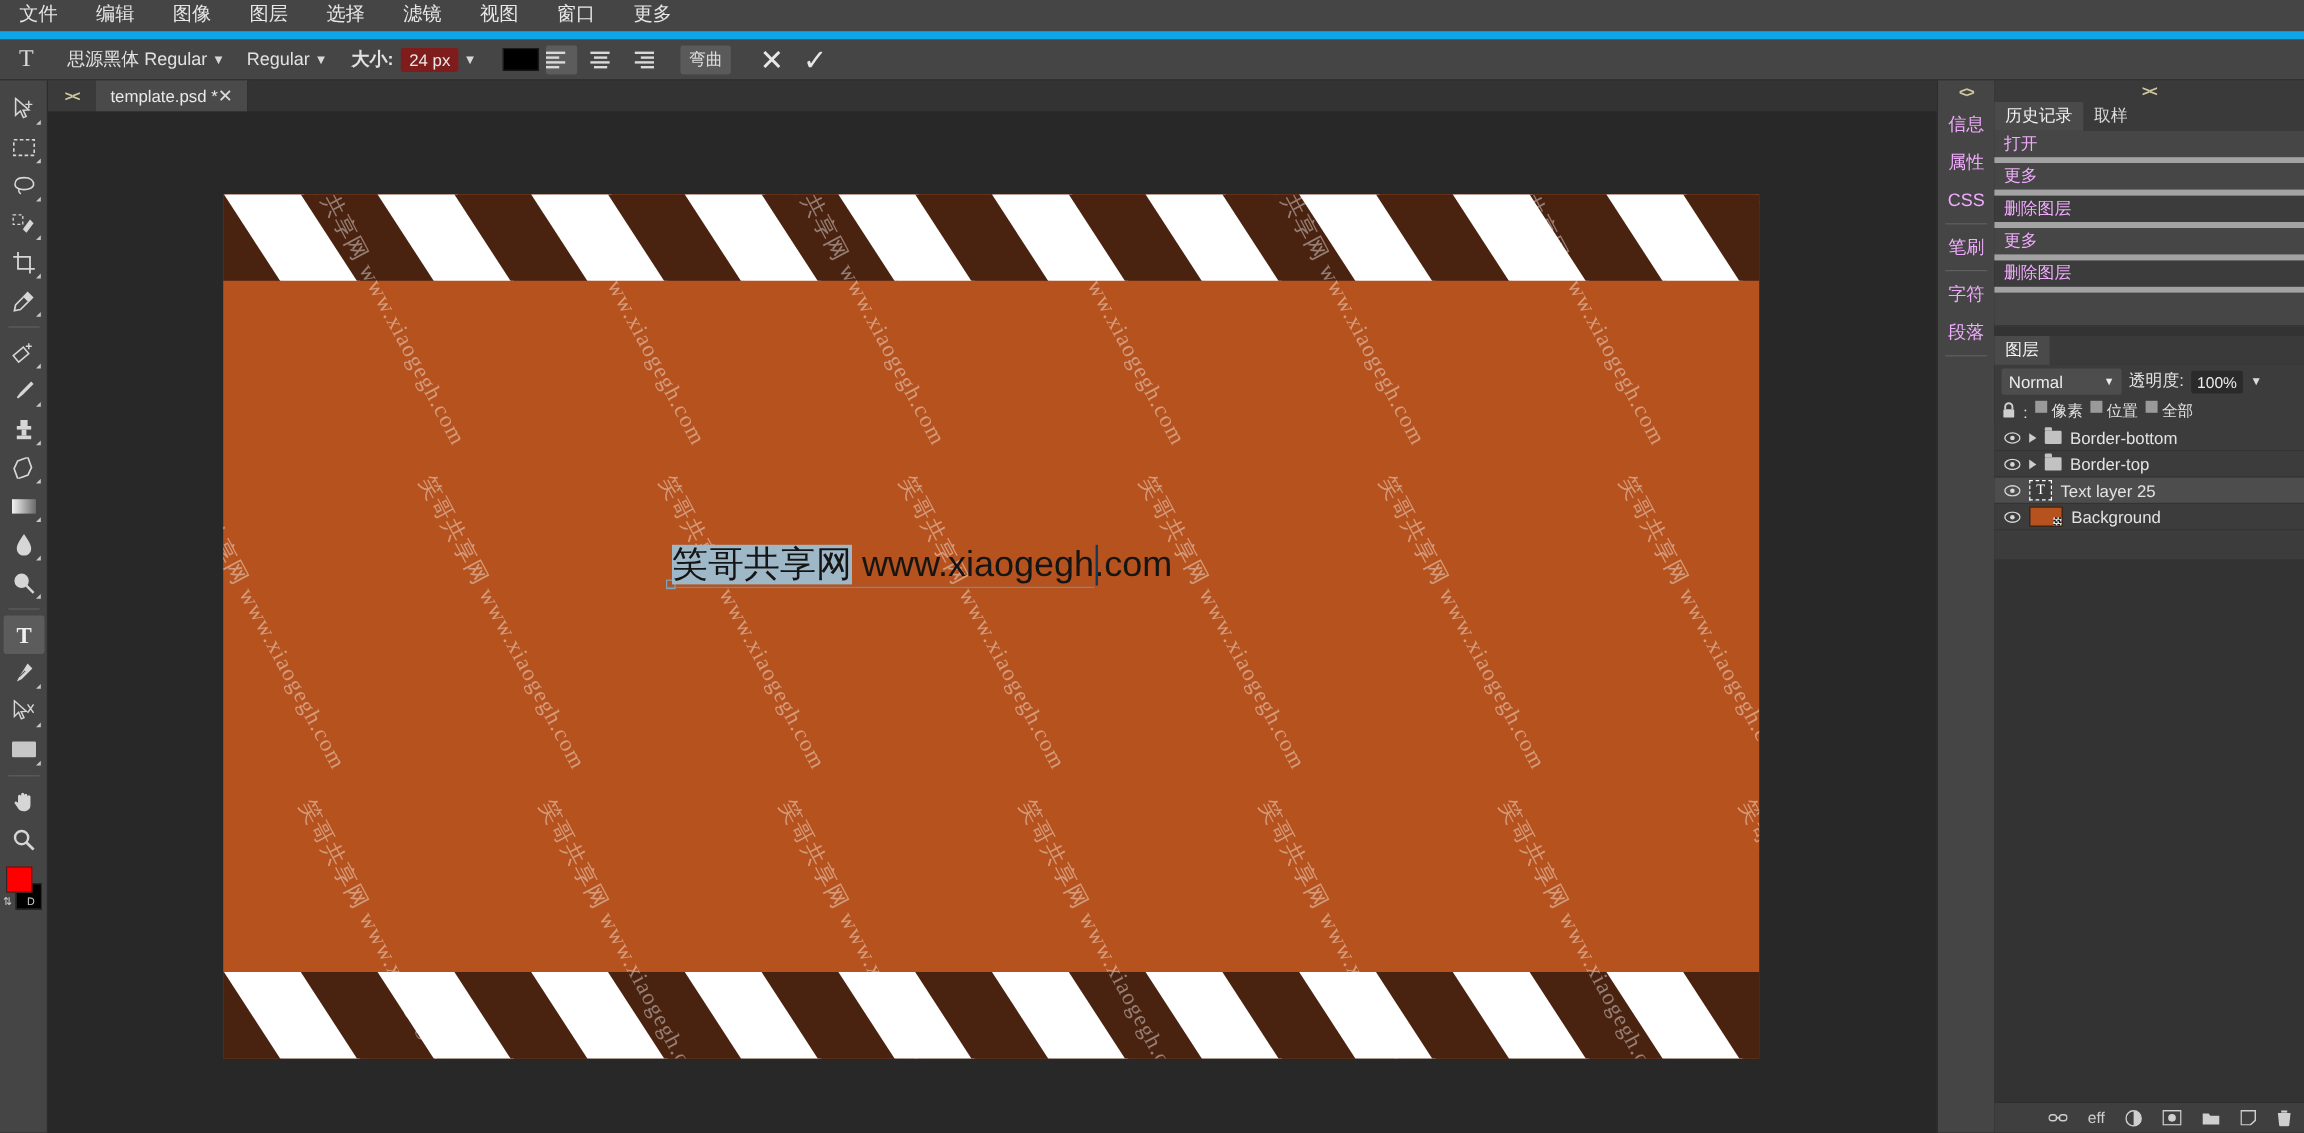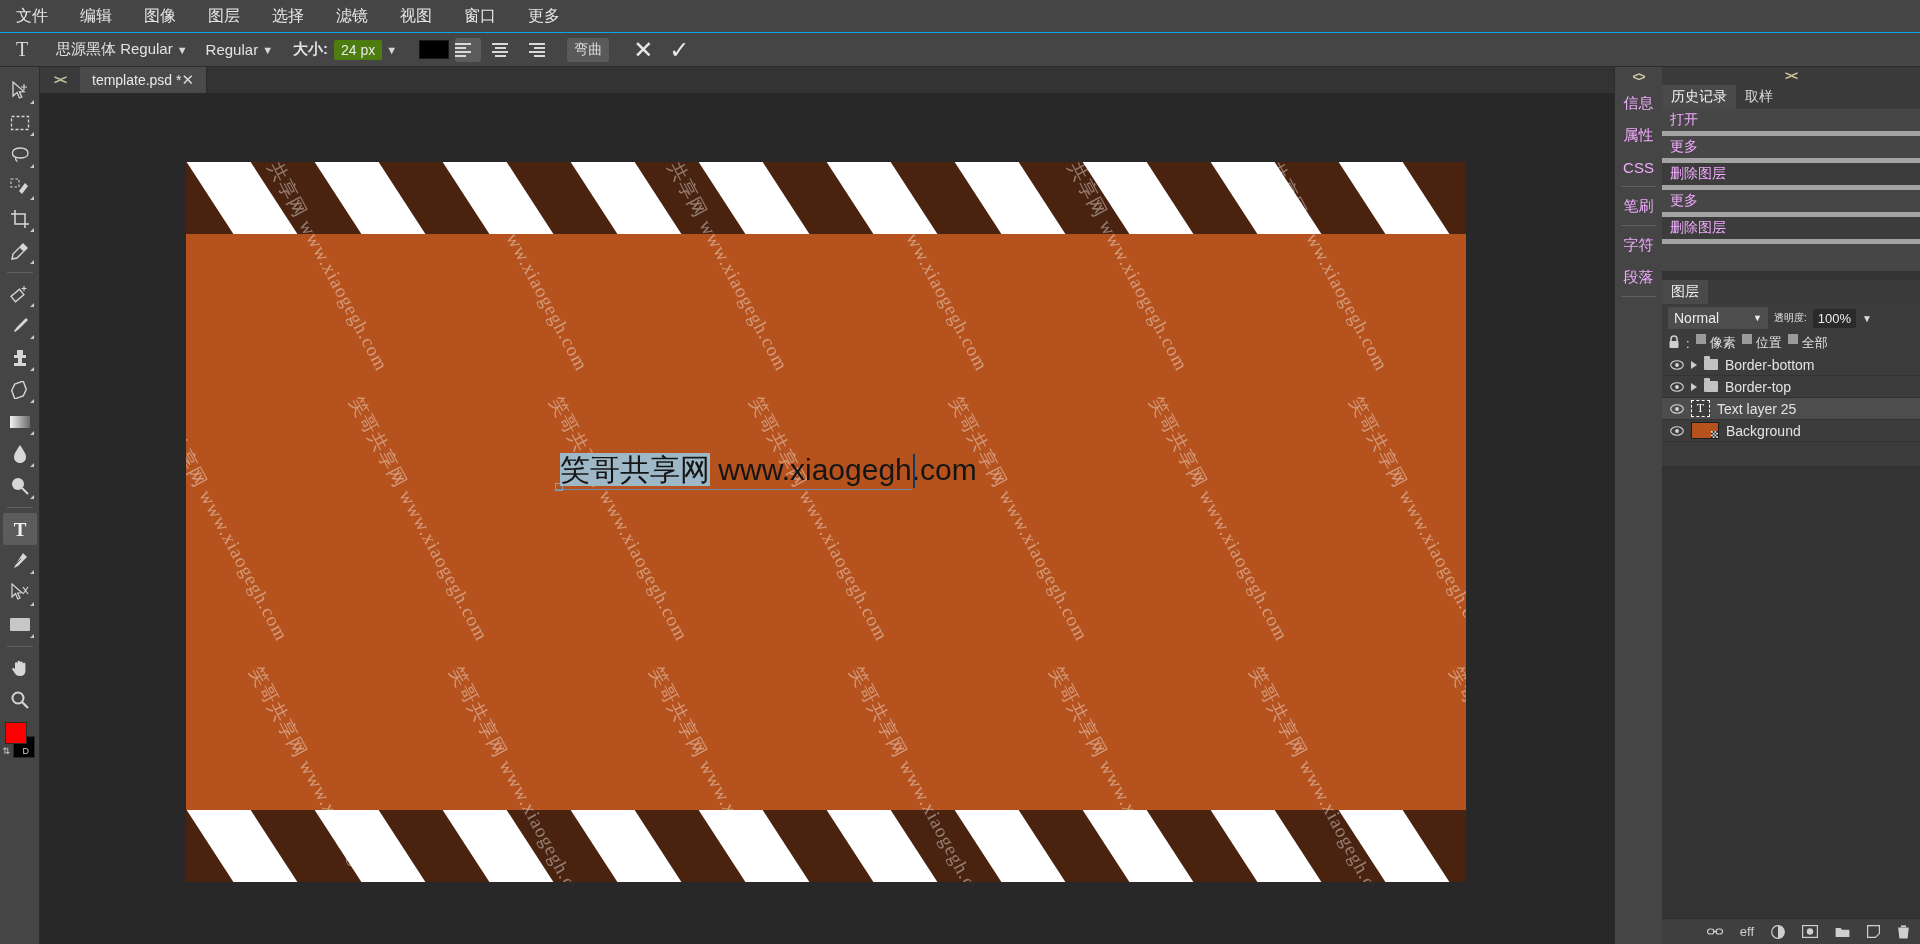--- a/index.html
+++ b/index.html
@@ -10,21 +10,21 @@
     overflow: hidden;
     -webkit-font-smoothing: antialiased;
   }
   #app { position: relative; width: 1920px; height: 944px; background: #282828; }
 
   
   .menubar {
     position: absolute; left: 0; top: 0; width: 1920px; height: 33px;
     background: #454545;
     display: flex; align-items: center;
-    border-bottom: 1px solid #0ea5e9;
+    border-bottom: 7px solid #0ea5e9;
   }
   .menu-item {
     color: #e6e6e6; font-size: 16px; padding: 0 16px; line-height: 32px;
     cursor: default; white-space: nowrap;
   }
 
   
   .optbar {
     position: absolute; left: 0; top: 33px; width: 1920px; height: 34px;
     background: #454545; display: flex; align-items: center;
@@ -34,21 +34,21 @@
     width: 28px; height: 28px; display: flex; align-items: center; justify-content: center;
     color: #d8d8d8; font-size: 20px; font-family: "Liberation Serif", serif;
   }
   .opt-font {
     color: #e2e2e2; font-size: 15px; margin-left: 20px; white-space: nowrap;
   }
   .opt-caret { color: #d8d8d8; font-size: 11px; margin-left: 4px; }
   .opt-style { color: #e2e2e2; font-size: 15px; margin-left: 18px; white-space: nowrap; }
   .opt-size-label { color: #e2e2e2; font-size: 15px; margin-left: 20px; font-weight: bold; }
   .opt-size-val {
-    background: #4d7c0f; color: #e9e9e9; font-size: 14px;
+    background: #7f1d1d; color: #e9e9e9; font-size: 14px;
     padding: 2px 7px; margin-left: 6px; border-radius: 2px;
   }
   .opt-swatch {
     width: 30px; height: 19px; background: #000; border: 1px solid #1a1a1a;
     margin-left: 22px;
   }
   .align-btn {
     width: 26px; height: 24px; margin-left: 6px;
     display: flex; flex-direction: column; justify-content: center; align-items: center;
     gap: 2px; border-radius: 2px;
@@ -201,21 +201,21 @@
 
   .layers-tabrow { margin-top: 8px; }
   .layers-body { background: #3c3c3c; }
   .blendrow { display: flex; align-items: center; height: 28px; padding: 0 6px; gap: 6px; }
   .blend-select {
     background: #4d4d4d; color: #ececec; font-size: 14px; height: 22px;
     width: 100px; display: flex; align-items: center; padding: 0 6px;
     justify-content: space-between; border-radius: 2px;
   }
   .blend-select .car { font-size: 9px; }
-  .opac-label { color: #e2e2e2; font-size: 10px; }
+  .opac-label { color: #e2e2e2; font-size: 14px; }
   .opac-val { background: #2a2a2a; color: #ececec; font-size: 13px; padding: 2px 5px; border-radius: 2px; }
   .opac-car { color: #dcdcdc; font-size: 10px; }
   .lockrow { display: flex; align-items: center; height: 22px; padding: 0 6px; gap: 6px; color: #e2e2e2; font-size: 13px; }
   .lock-glyph { font-size: 13px; }
   .lock-chip { width: 10px; height: 10px; background: #9a9a9a; display: inline-block; }
   .lock-item { display: flex; align-items: flex-start; gap: 4px; }
 
   .layer-row {
     height: 22px; display: flex; align-items: center; gap: 7px;
     padding-left: 8px; border-bottom: 1px solid #333; color: #e3e3e3; font-size: 14px;

